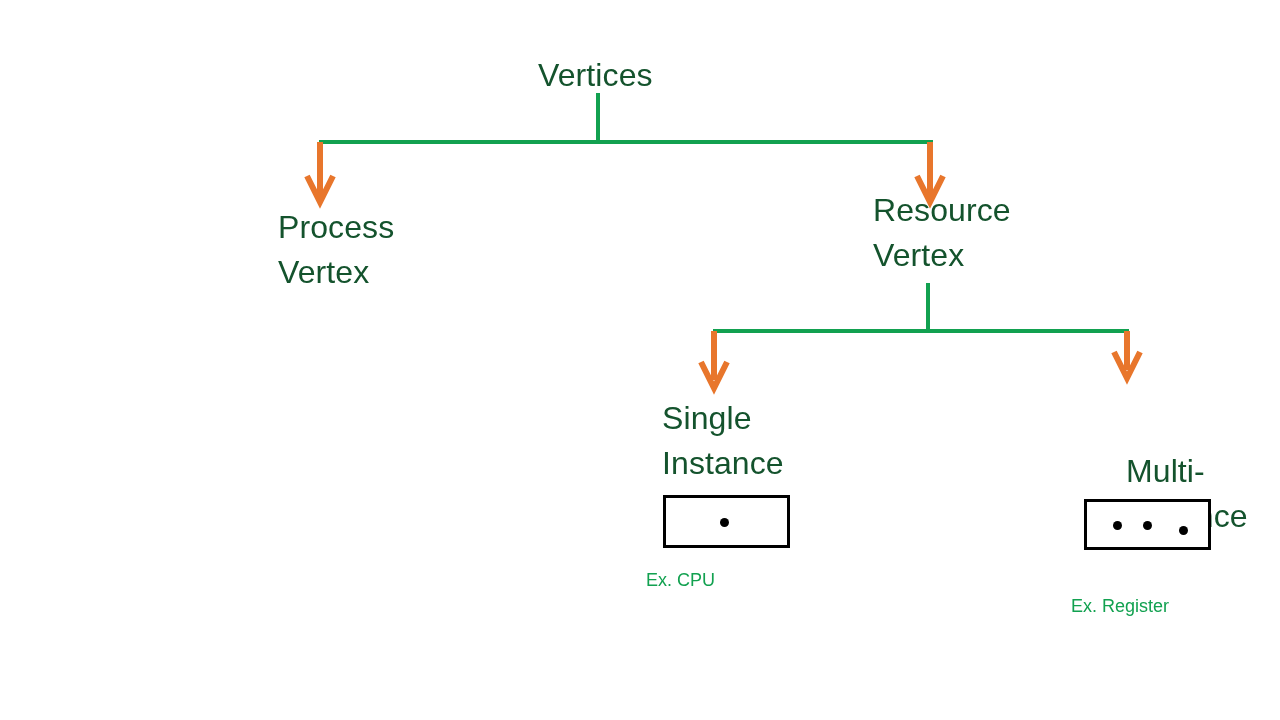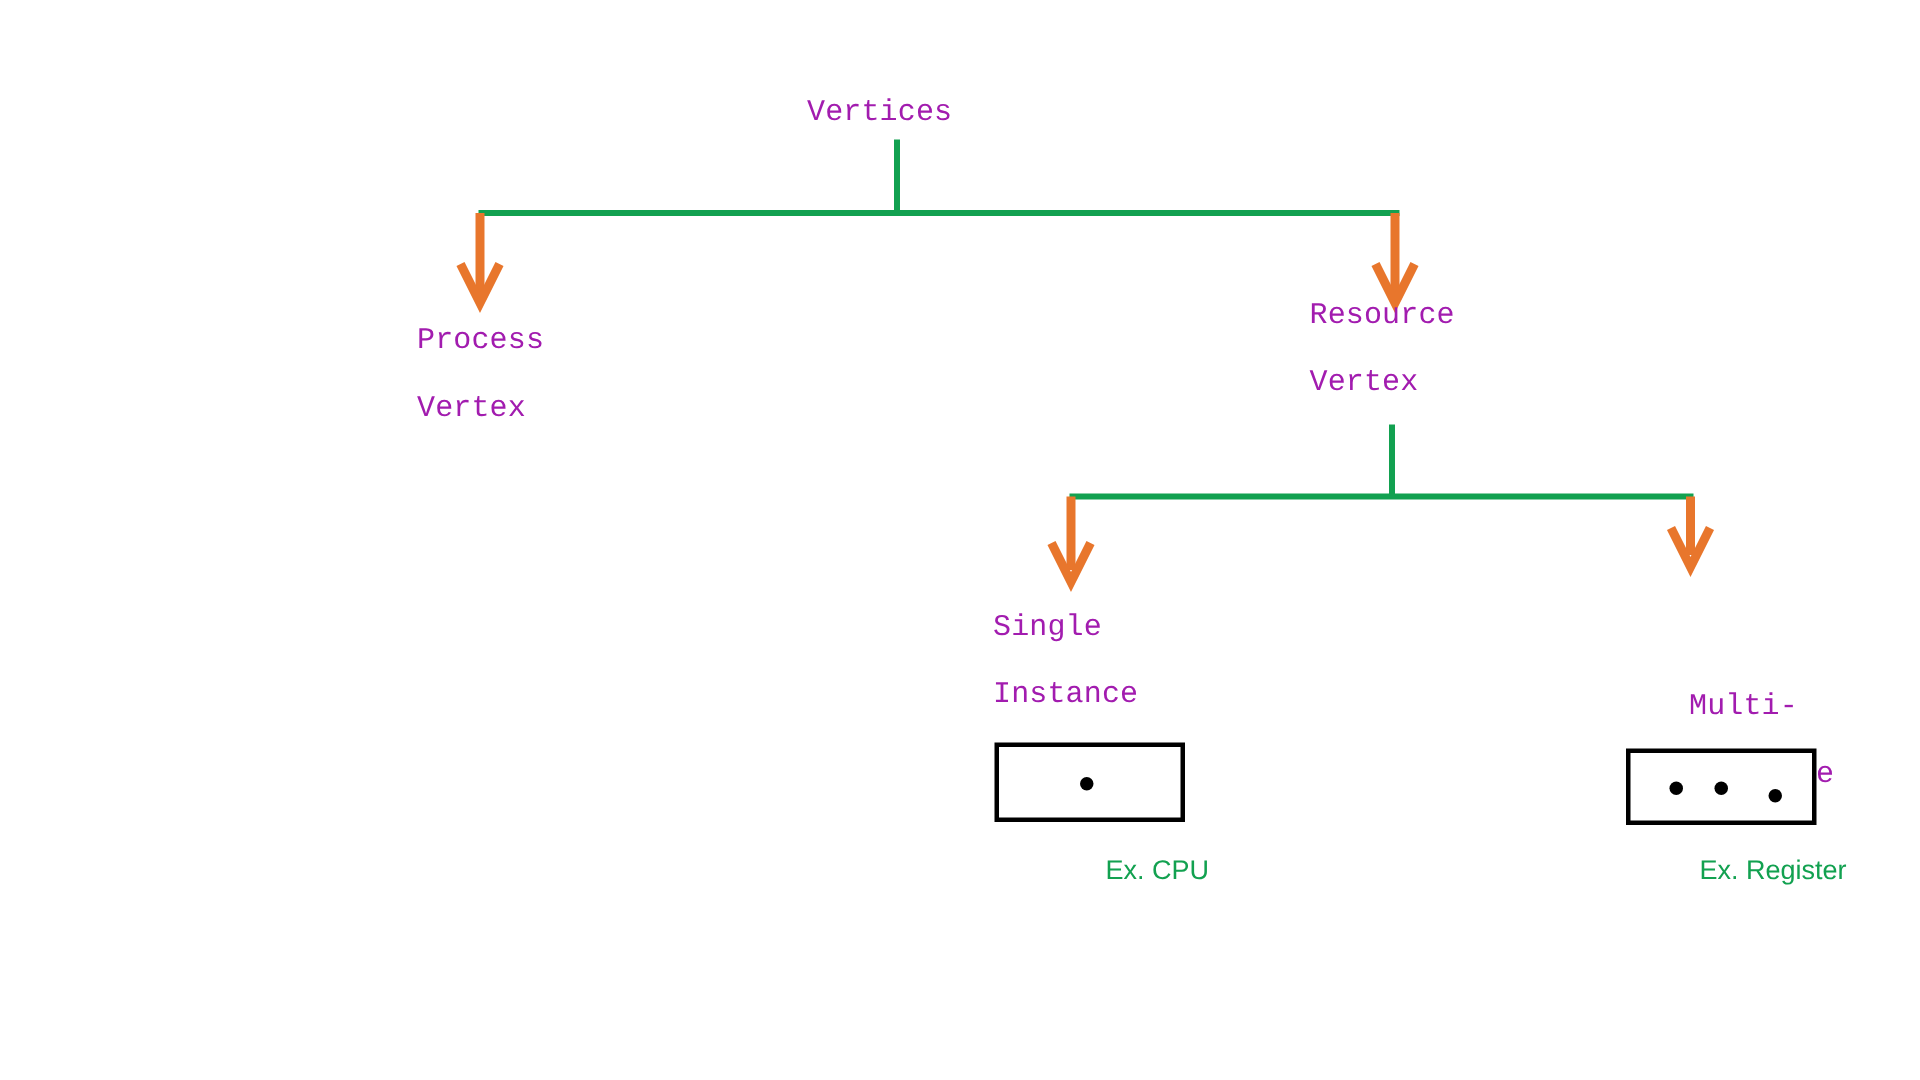--- a/index.html
+++ b/index.html
@@ -23,36 +23,36 @@
   svg#connectors {
     position: absolute;
     left: 0;
     top: 0;
     width: 1280px;
     height: 720px;
     pointer-events: none;
   }
   .node-label {
     position: absolute;
-    color: #a21caf;
-    font-family: Liberation Mono, monospace;
-    font-size: 20px;
+    color: #14532d;
+    font-family: Liberation Sans, sans-serif;
+    font-size: 32px;
     line-height: 45px;
     font-weight: 400;
     white-space: pre-line;
     letter-spacing: 0.1px;
   }
   .caption {
     position: absolute;
     color: #12a150;
     font-family: "Liberation Sans", sans-serif;
     font-size: 18px;
     line-height: 22px;
     font-weight: 400;
-    text-align: right;
+    text-align: left;
   }
   .res-box {
     position: absolute;
     background: #ffffff;
     border: 3px solid #000000;
     box-sizing: border-box;
   }
   .dot {
     position: absolute;
     background: #000000;
@@ -105,15 +105,15 @@
   <div class="res-box" style="left:663px; top:495px; width:127px; height:53px;">
     <div class="dot" style="left:54px; top:20px;"></div>
   </div>
   <div class="caption" style="left:646px; top:569px; width:160px;">Ex. CPU</div>
 
   <div class="res-box" style="left:1084px; top:499px; width:127px; height:51px;">
     <div class="dot" style="left:26px; top:19px;"></div>
     <div class="dot" style="left:56px; top:19px;"></div>
     <div class="dot" style="left:92px; top:24px;"></div>
   </div>
-  <div class="caption" style="left:1071px; top:569px; width:160px;">Ex. Register</div>
+  <div class="caption" style="left:1071px; top:595px; width:160px;">Ex. Register</div>
 
 </div>
 
 </body></html>

